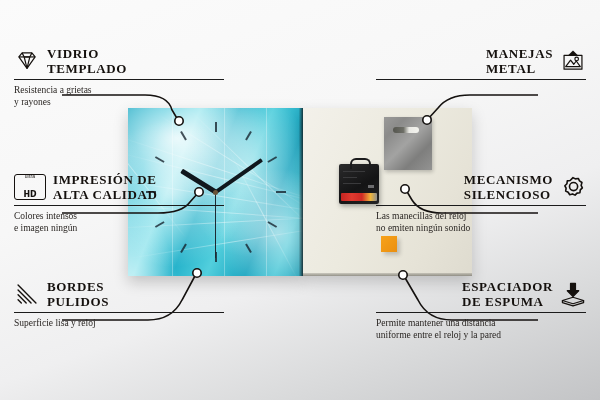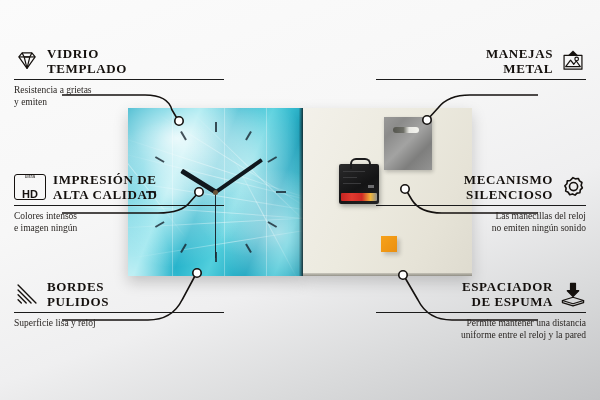--- a/index.html
+++ b/index.html
@@ -193,21 +193,21 @@
     height: 400px;
     pointer-events: none;
   }
 
   
   .feature {
     position: absolute;
     width: 210px;
   }
   .feature.left { text-align: left; }
-  .feature.right { text-align: right; }
+  .feature.right { text-align: left; }
 
   .feature-head {
     display: flex;
     align-items: center;
     gap: 7px;
     padding-bottom: 2px;
   }
   .feature.right .feature-head { justify-content: flex-end; }
 
   .feature-title {
@@ -254,21 +254,21 @@
   .ico-hd .u {
     font-size: 5px;
     letter-spacing: 0.2px;
     color: #15110e;
     font-family: "Liberation Sans", sans-serif;
   }
   .ico-hd .h {
     font-size: 11px;
     font-weight: bold;
     color: #15110e;
-    font-family: Liberation Sans, sans-serif;
+    font-family: Liberation Mono, monospace;
     margin-top: 10px;
   }
 </style>
 </head>
 <body>
 
 <div id="infographic">
 
   <div class="product">
 
@@ -390,21 +390,21 @@
           <path d="M10 6 L12.5 11 L16 25"></path>
           <path d="M22 6 L19.5 11 L16 25"></path>
           <path d="M12.5 11 L19.5 11"></path>
         </g>
       </svg>
       <div class="feature-title">VIDRIO
 TEMPLADO</div>
     </div>
     <div class="feature-rule"></div>
     <div class="feature-desc">Resistencia a grietas
-y emiten</div>
+y rayones</div>
   </div>
 
   <div class="feature left" style="left:14px; top:172px;">
     <div class="feature-head">
       <div class="ico-hd">
         <span class="u">ultra</span>
         <span class="h">HD</span>
       </div>
       <div class="feature-title">IMPRESIÓN DE
 ALTA CALIDAD</div>

